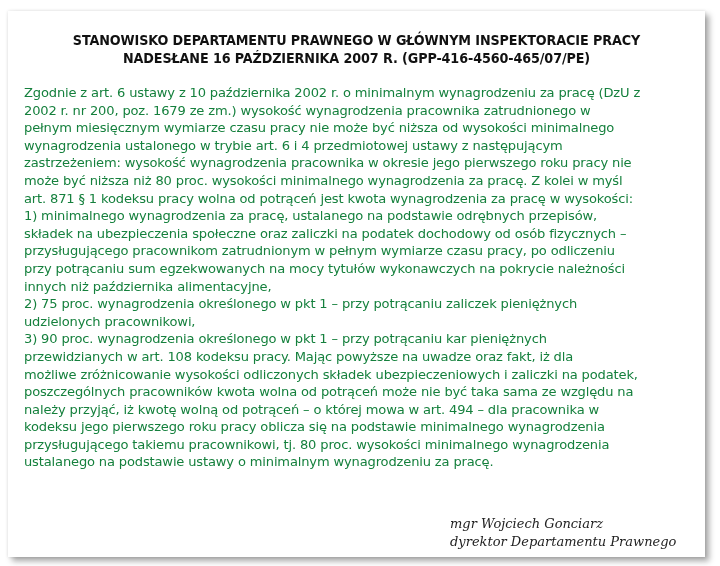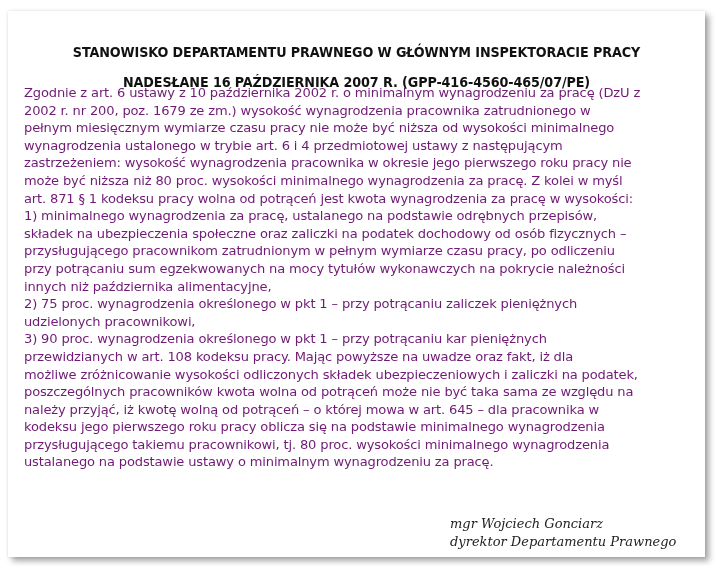--- a/index.html
+++ b/index.html
@@ -32,31 +32,30 @@
       font-family: "DejaVu Sans Condensed", "DejaVu Sans", sans-serif;
       font-weight: bold;
       font-size: 14.2px;
       line-height: 18px;
       color: #111111;
       letter-spacing: -0.1px;
     }
     .title .line {
       display: block;
       white-space: nowrap;
-      margin-top: 12px;
     }
     .body-text {
       position: absolute;
       left: 16px;
       top: 73px;
       width: 680px;
       font-family: "DejaVu Sans", sans-serif;
       font-size: 13.05px;
       line-height: 17.6px;
-      color: #701a75;
+      color: #15803d;
       letter-spacing: -0.15px;
     }
     .body-text .line {
       display: block;
       white-space: nowrap;
     }
     .signature {
       position: absolute;
       left: 410px;
       top: 504px;
@@ -93,21 +92,21 @@
     <span class="line">składek na ubezpieczenia społeczne oraz zaliczki na podatek dochodowy od osób fizycznych –</span>
     <span class="line">przysługującego pracownikom zatrudnionym w pełnym wymiarze czasu pracy, po odliczeniu</span>
     <span class="line">przy potrącaniu sum egzekwowanych na mocy tytułów wykonawczych na pokrycie należności</span>
     <span class="line">innych niż października alimentacyjne,</span>
     <span class="line">2) 75 proc. wynagrodzenia określonego w pkt 1 – przy potrącaniu zaliczek pieniężnych</span>
     <span class="line">udzielonych pracownikowi,</span>
     <span class="line">3) 90 proc. wynagrodzenia określonego w pkt 1 – przy potrącaniu kar pieniężnych</span>
     <span class="line">przewidzianych w art. 108 kodeksu pracy. Mając powyższe na uwadze oraz fakt, iż dla</span>
     <span class="line">możliwe zróżnicowanie wysokości odliczonych składek ubezpieczeniowych i zaliczki na podatek,</span>
     <span class="line">poszczególnych pracowników kwota wolna od potrąceń może nie być taka sama ze względu na</span>
-    <span class="line">należy przyjąć, iż kwotę wolną od potrąceń – o której mowa w art. 645 – dla pracownika w</span>
+    <span class="line">należy przyjąć, iż kwotę wolną od potrąceń – o której mowa w art. 494 – dla pracownika w</span>
     <span class="line">kodeksu jego pierwszego roku pracy oblicza się na podstawie minimalnego wynagrodzenia</span>
     <span class="line">przysługującego takiemu pracownikowi, tj. 80 proc. wysokości minimalnego wynagrodzenia</span>
     <span class="line">ustalanego na podstawie ustawy o minimalnym wynagrodzeniu za pracę.</span>
   </div>
 
   <div class="signature">
     <span class="line">mgr Wojciech Gonciarz</span>
     <span class="line">dyrektor Departamentu Prawnego</span>
   </div>
 </div>

